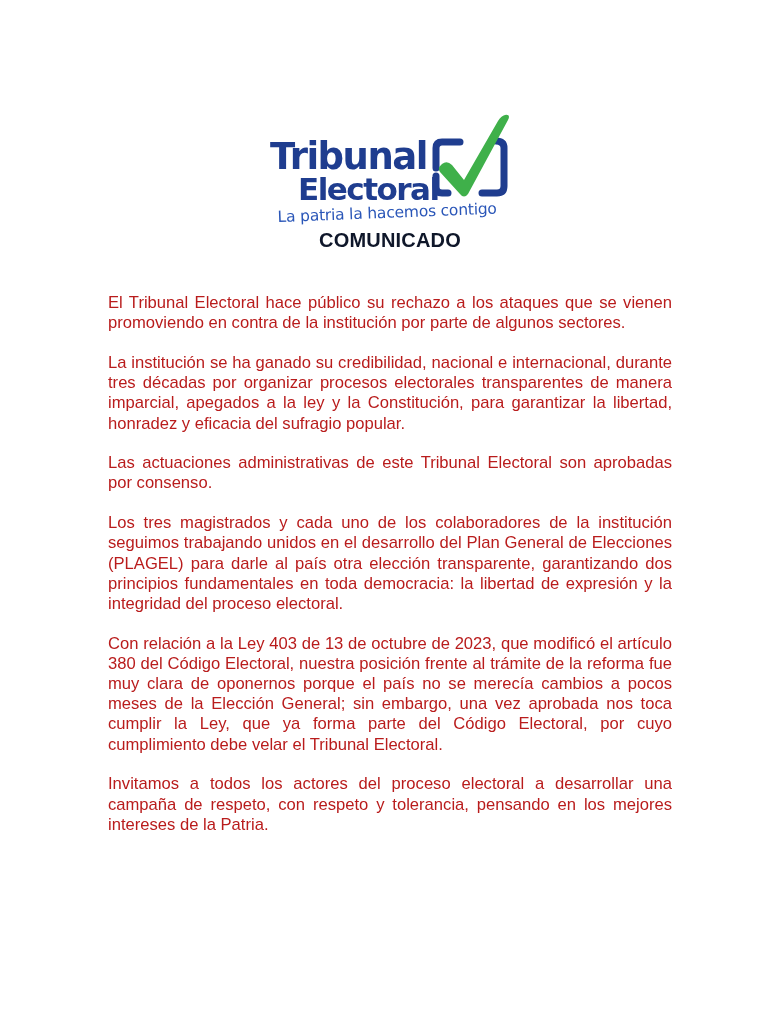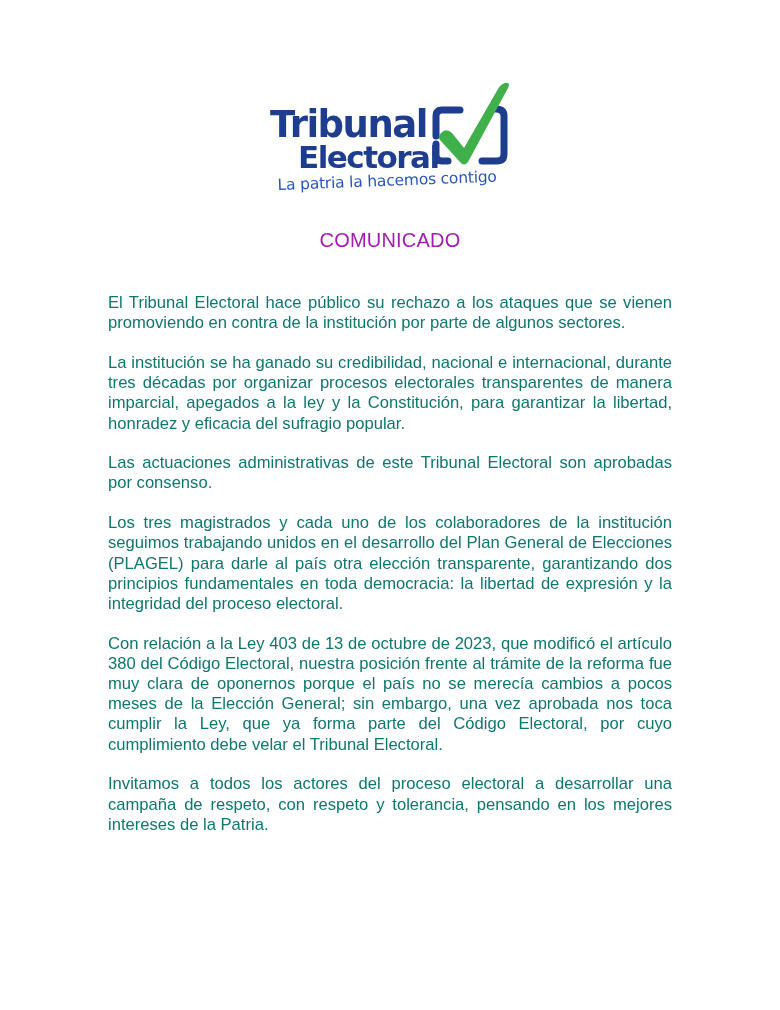--- a/index.html
+++ b/index.html
@@ -11,21 +11,21 @@
       width: 780px;
       height: 1010px;
       position: relative;
       overflow: hidden;
       font-family: "Liberation Sans", sans-serif;
       color: #1a1a1a;
     }
     .logo {
       position: absolute;
       left: 270px;
-      top: 76px;
+      top: 108px;
       width: 250px;
       height: 132px;
     }
     .logo-word {
       position: absolute;
       font-family: "DejaVu Sans", sans-serif;
       font-weight: bold;
       color: #1f3d8f;
       letter-spacing: -1.5px;
       line-height: 1;
@@ -59,36 +59,36 @@
       white-space: nowrap;
       letter-spacing: -0.2px;
     }
     .title {
       position: absolute;
       left: 0;
       width: 780px;
       top: 229px;
       text-align: center;
       font-size: 20px;
-      font-weight: normal;
-      color: #a21caf;
+      font-weight: bold;
+      color: #0f172a;
       letter-spacing: 0.2px;
     }
     .body-text {
       position: absolute;
       left: 108px;
       top: 293px;
       width: 564px;
     }
     .para {
       margin: 0 0 19.5px 0;
       font-size: 16.6px;
       line-height: 20.2px;
       text-align: justify;
-      color: #0f766e;
+      color: #b91c1c;
     }
   </style>
 </head>
 <body>
 
 <div class="logo">
   <span class="logo-word w1">Tribunal</span>
   <span class="logo-word w2">Electoral</span>
   <svg class="logo-mark" viewBox="0 0 90 100" xmlns="http://www.w3.org/2000/svg">
 

